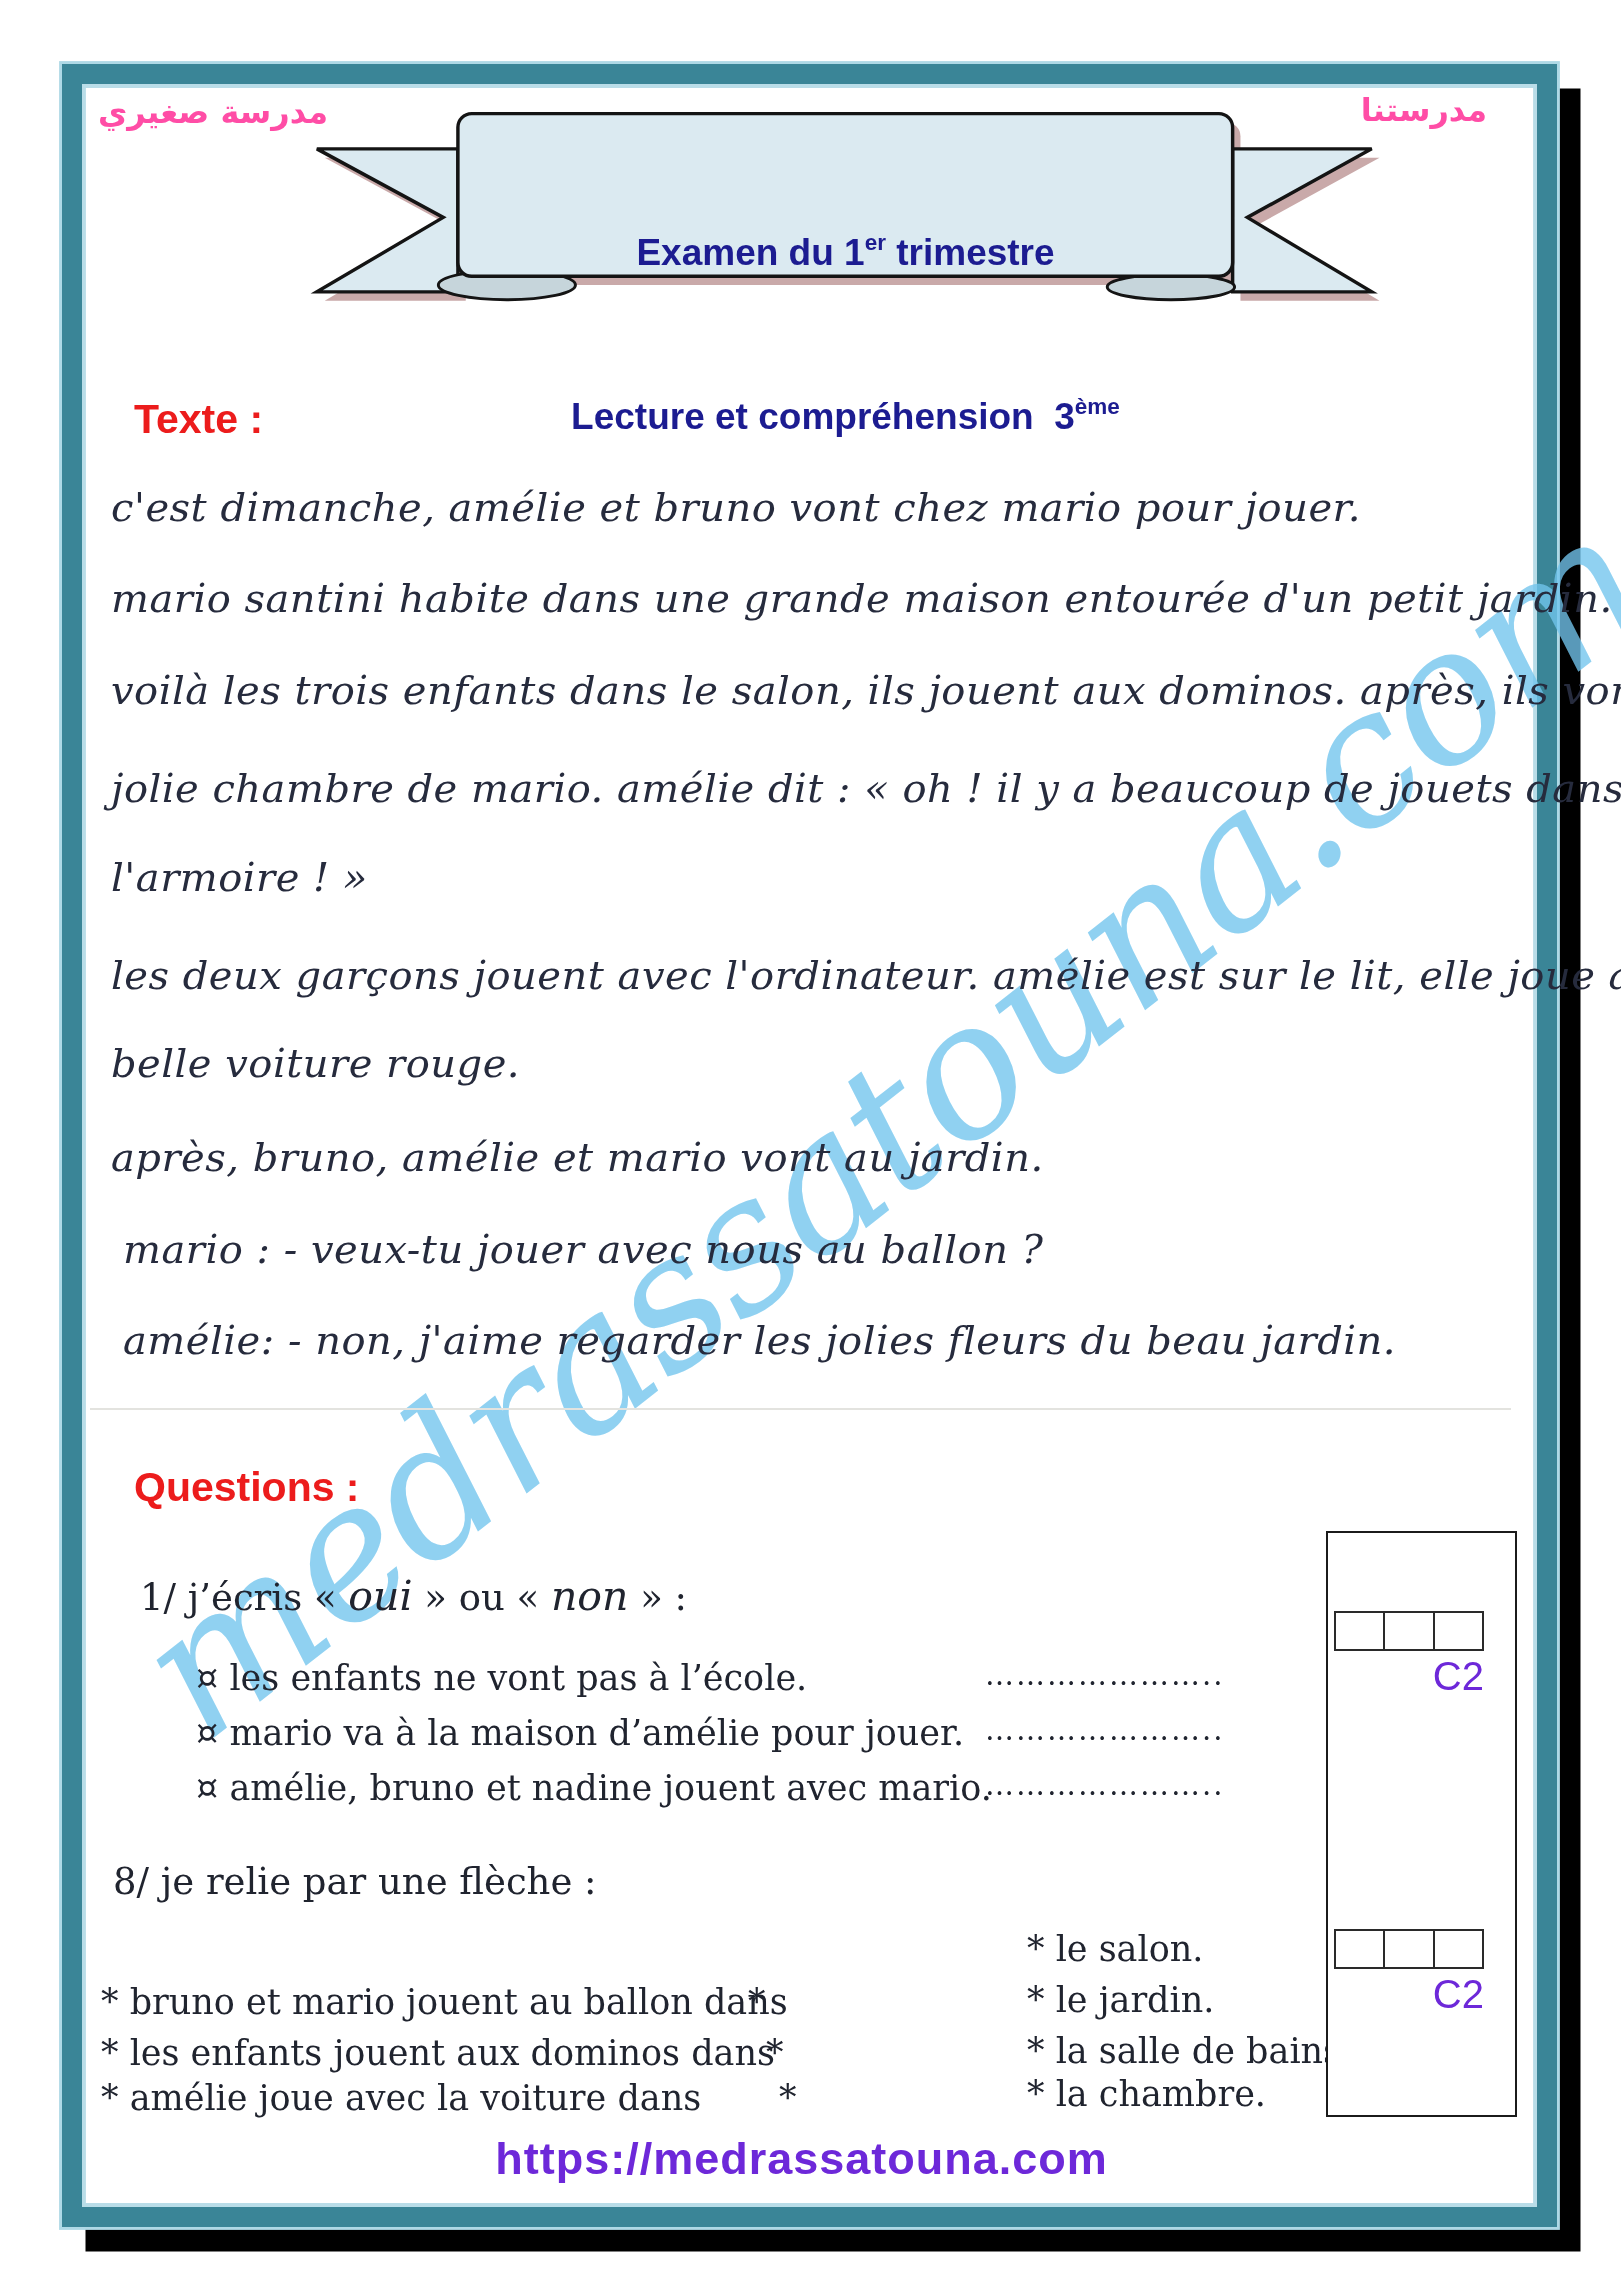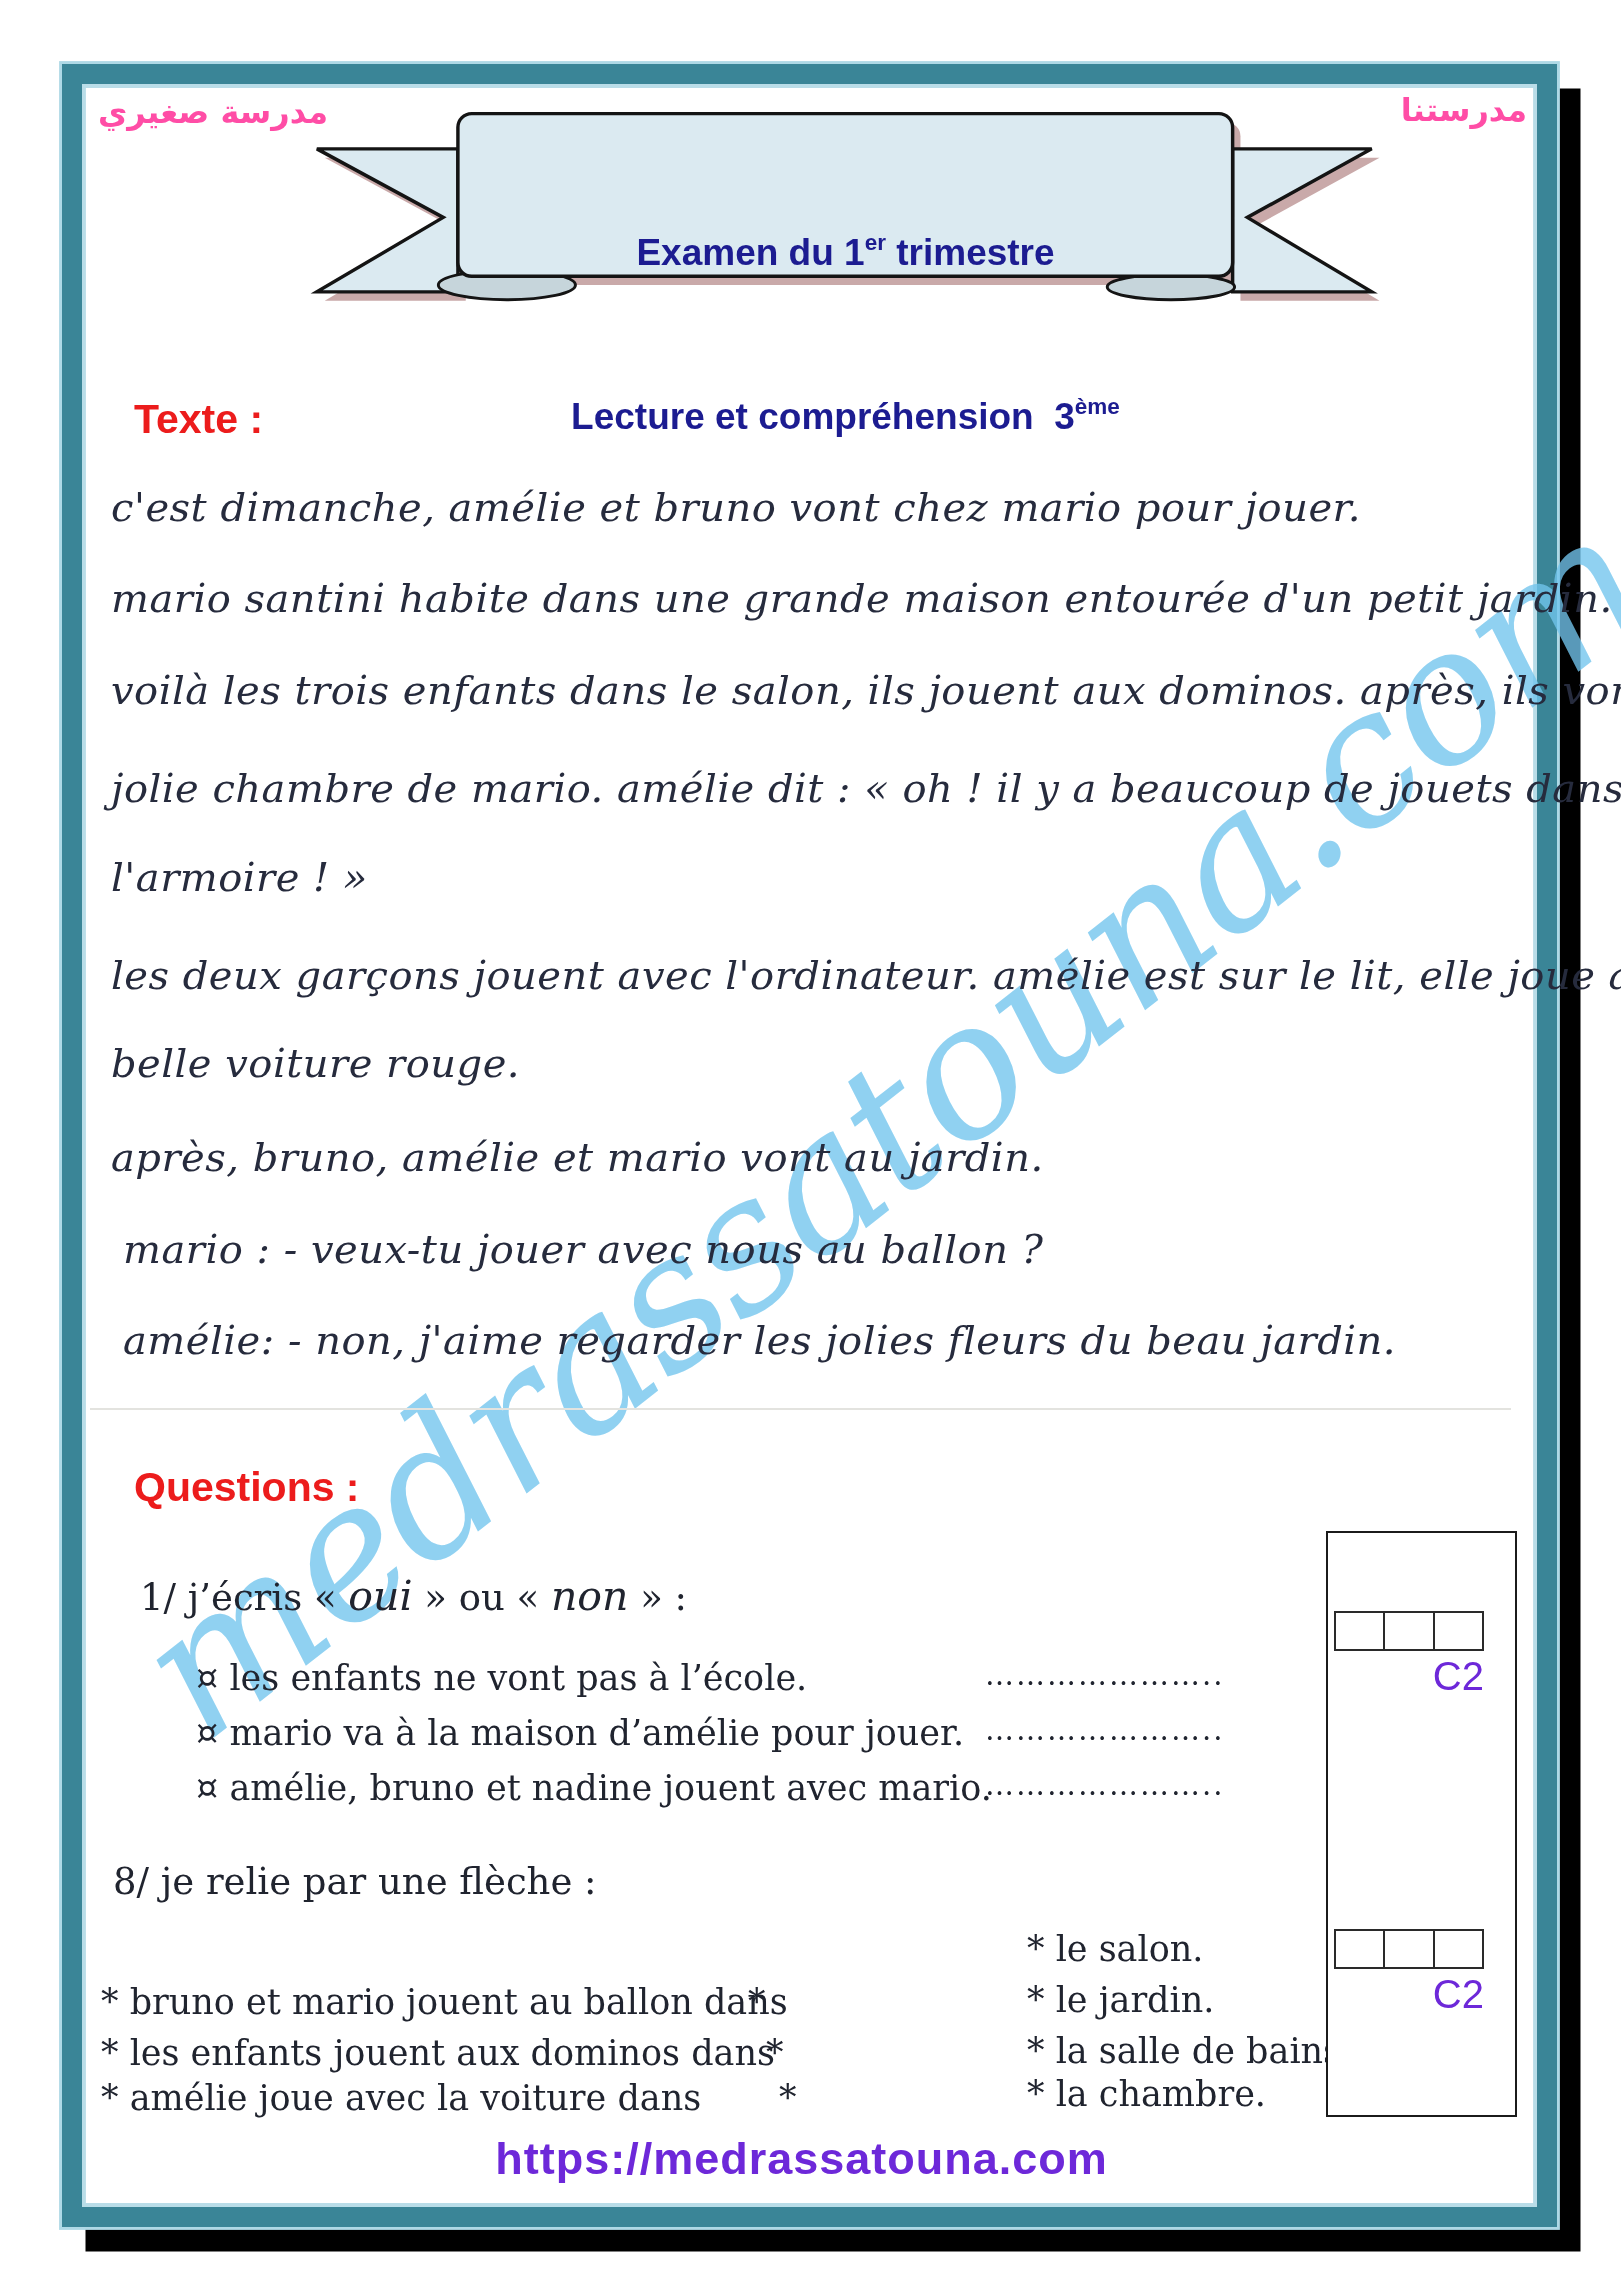--- a/index.html
+++ b/index.html
@@ -43,21 +43,21 @@
 
 <div id="page">
 
   <div id="frame"></div>
 
   <div id="watermark">medrassatouna.com</div>
 
   <div id="content">
 
     <div class="abs arabic" style="left:98px;top:93px;">مدرسة صغيري</div>
-    <div class="abs arabic" style="left:1353px;top:91px;width:142px;text-align:center;margin-left:40px;">مدرستنا</div>
+    <div class="abs arabic" style="left:1353px;top:91px;width:142px;text-align:center;">مدرستنا</div>
 
     <svg class="abs" style="left:0;top:0;" width="1621" height="333" viewBox="0 0 1654 340">
       <g transform="translate(8,9)" fill="#c9a9a9">
         <path d="M467,152 L323,152 L452,222 L323,298 L467,298 Z"></path>
         <path d="M1258,152 L1400,152 L1273,222 L1400,298 L1258,298 Z"></path>
         <rect x="467" y="116" width="791" height="166" rx="14"></rect>
       </g>
       <path d="M467,152 L323,152 L452,222 L323,298 L467,298 Z" fill="#dbeaf1" stroke="#141414" stroke-width="3.5"></path>
       <path d="M1258,152 L1400,152 L1273,222 L1400,298 L1258,298 Z" fill="#dbeaf1" stroke="#141414" stroke-width="3.5"></path>
       <ellipse cx="517" cy="291" rx="70" ry="15" fill="#c6d5db" stroke="#141414" stroke-width="3"></ellipse>

